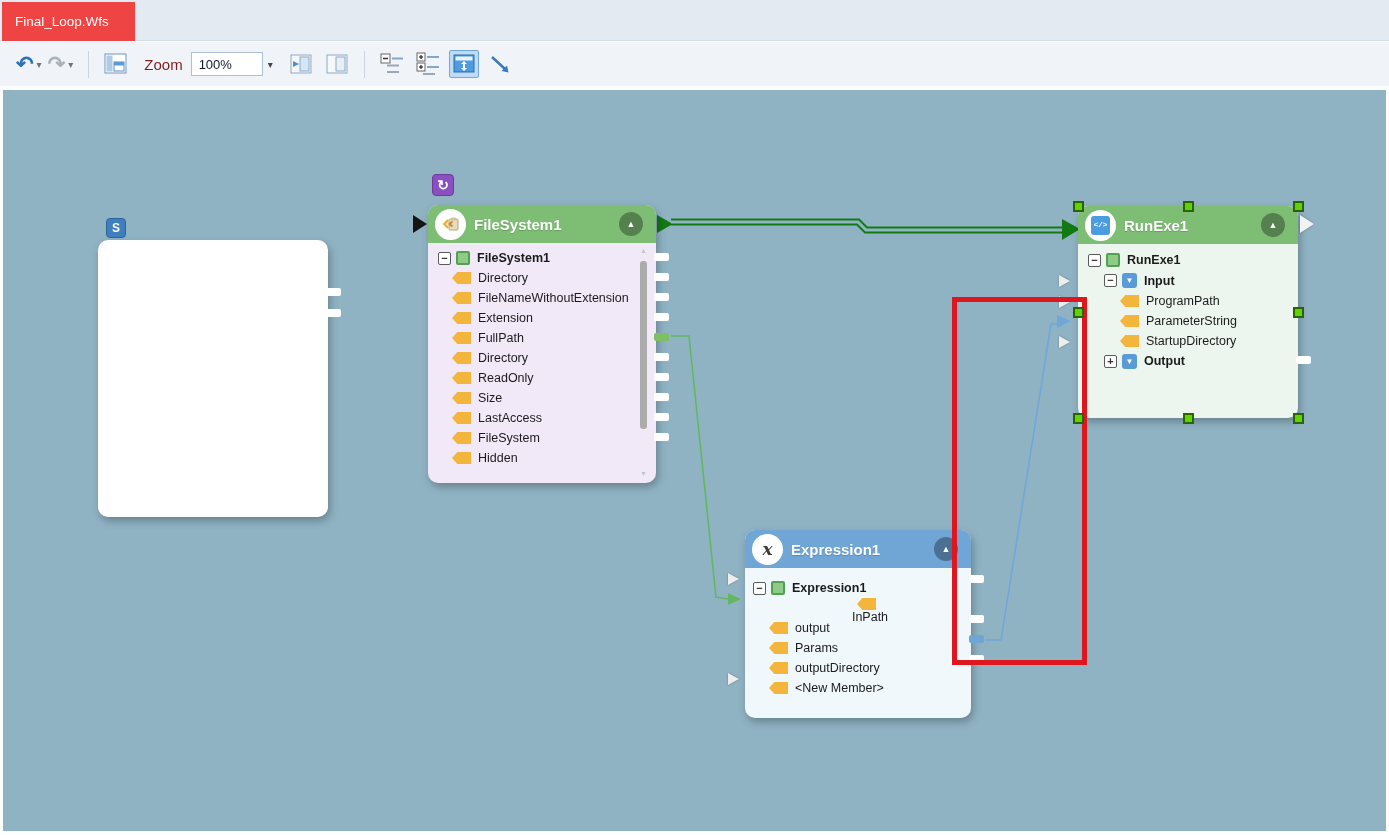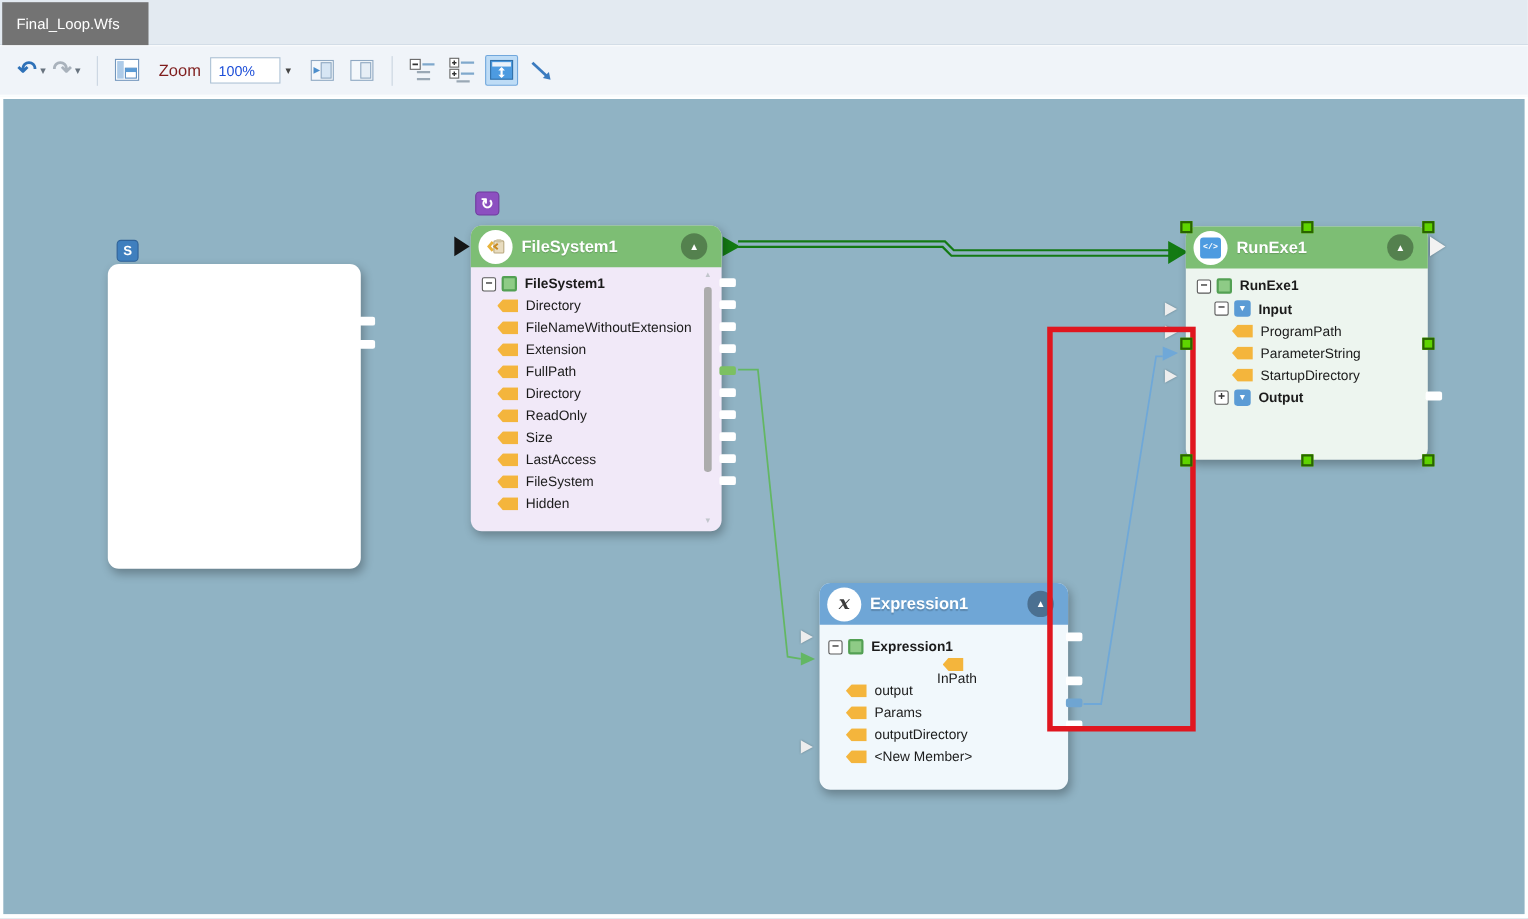--- a/index.html
+++ b/index.html
@@ -4,39 +4,39 @@
 <style>
   * { margin:0; padding:0; box-sizing:border-box; }
   html,body { width:1389px; height:835px; overflow:hidden; background:#fff;
               font-family:"Liberation Sans", sans-serif; }
   body { position:relative; }
 
   
   .tabbar { position:absolute; left:0; top:0; width:1389px; height:41px;
             background:#e3eaf1; border-bottom:1px solid #d3dde7; }
   .tab { position:absolute; left:2px; top:2px; height:39px; width:133px;
-         background:#737373; color:#fff; font-size:13.5px;
+         background:#ef4444; color:#fff; font-size:13.5px;
          display:flex; align-items:center; padding-left:13px; cursor:default; }
 
   
   .toolbar { position:absolute; left:0; top:42px; width:1389px; height:46px;
              background:#f0f4f9; border-bottom:2px solid #fbfdfe;
              display:flex; align-items:center; padding-left:16px; }
   .tb-glyph { font-size:21px; line-height:22px; font-weight:bold; cursor:pointer; }
   .undo { color:#2e71b8; }
   .redo { color:#a9b2bc; }
   .caret { font-size:10px; color:#68737f; margin:0 6px 0 3px; cursor:pointer; }
   .tb-sep { width:1px; height:27px; background:#c9d4e0; margin:0 9px; }
   .tb-btn { width:30px; height:28px; display:flex; align-items:center; justify-content:center;
             margin:0 3px; border:1px solid transparent; border-radius:2px; cursor:pointer; }
   .tb-btn.active { background:#bedcf6; border-color:#71a7dc; }
   .zoom-label { font-size:15px; color:#7f1d1d; margin:0 8px 0 10px; }
   .zoom-combo { display:flex; align-items:center; cursor:pointer; }
-  .zoom-box { width:64px; height:24px; background:#fff; border:1px solid #abc0d4;
-              font-size:13px; color:#1d4ed8; display:flex; align-items:center; padding-left:7px; }
+  .zoom-box { width:72px; height:24px; background:#fff; border:1px solid #abc0d4;
+              font-size:13px; color:#0f172a; display:flex; align-items:center; padding-left:7px; }
   .zoom-caret { font-size:10px; color:#444; margin:0 10px 0 5px; }
 
   
   .canvas-bg { position:absolute; left:3px; top:90px; right:3px; bottom:4px; background:#90b3c4; }
   svg.layer { position:absolute; left:0; top:0; width:1389px; height:835px;
               pointer-events:none; }
   .conn-layer { z-index:5; }
 
   
   .node { position:absolute; border-radius:10px; z-index:10;

